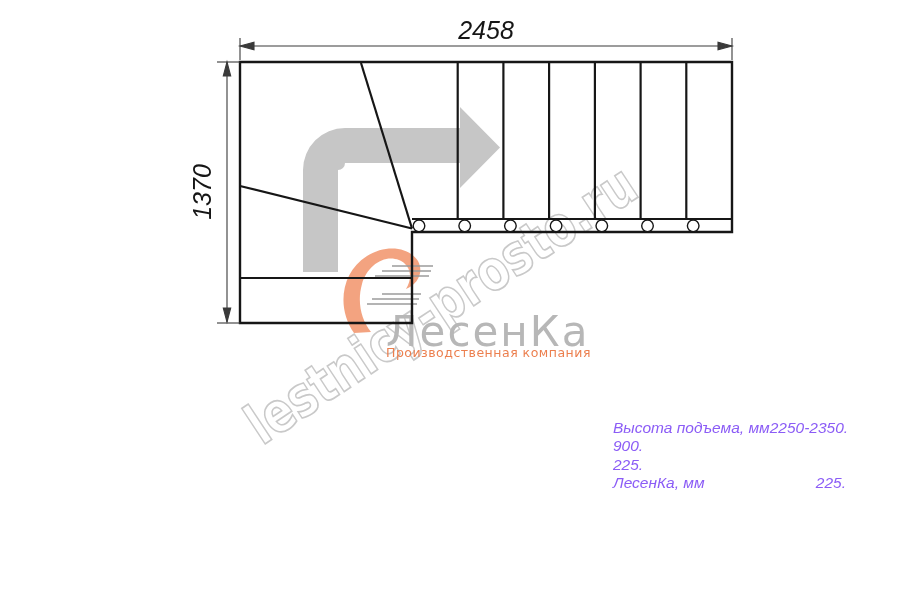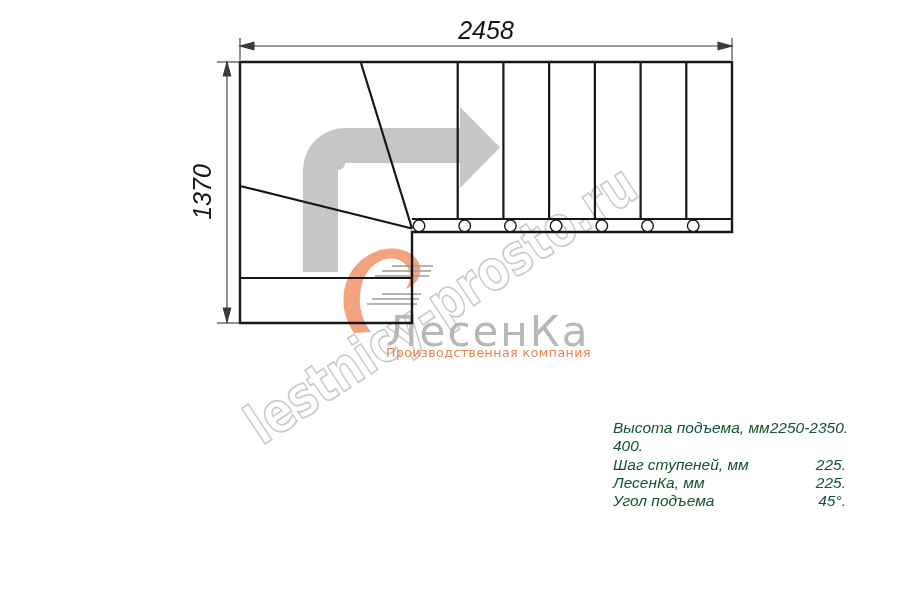--- a/index.html
+++ b/index.html
@@ -20,21 +20,21 @@
   .logo-name-text{
     font-family:"DejaVu Sans",sans-serif;
     font-size:42px;letter-spacing:2px;fill:#b7b7b7;
   }
   .logo-tagline-text{
     font-family:"DejaVu Sans",sans-serif;
     font-size:12.5px;letter-spacing:0.5px;fill:#ec7f4e;
   }
   .specs{
     position:absolute;left:613px;top:419px;width:233px;
-    font-style:italic;font-size:15.5px;color:#14532d;
+    font-style:italic;font-size:15.5px;color:#8b5cf6;
   }
   .spec-row{display:flex;justify-content:space-between;line-height:18.3px;white-space:nowrap;}
   .spec-label{text-align:left;}
   .spec-value{text-align:center;}
 </style>
 </head>
 <body>
 
 <div class="canvas">
 
@@ -117,29 +117,24 @@
     <text class="dim-text" x="486" y="39" text-anchor="middle">2458</text>
     <text class="dim-text" text-anchor="middle" transform="translate(211,192) rotate(-90)">1370</text>
   </svg>
 
   <div class="specs">
     <div class="spec-row">
       <span class="spec-label">Высота подъема, мм</span>
       <span class="spec-value">2250-2350.</span>
     </div>
     <div class="spec-row">
-      <span class="spec-value">400.</span>
+      <span class="spec-value">900.</span>
     </div>
     <div class="spec-row">
-      <span class="spec-label">Шаг ступеней, мм</span>
       <span class="spec-value">225.</span>
     </div>
     <div class="spec-row">
       <span class="spec-label">ЛесенКа, мм</span>
       <span class="spec-value">225.</span>
     </div>
-    <div class="spec-row">
-      <span class="spec-label">Угол подъема</span>
-      <span class="spec-value">45°.</span>
-    </div>
   </div>
 
 </div>
 
 </body></html>

